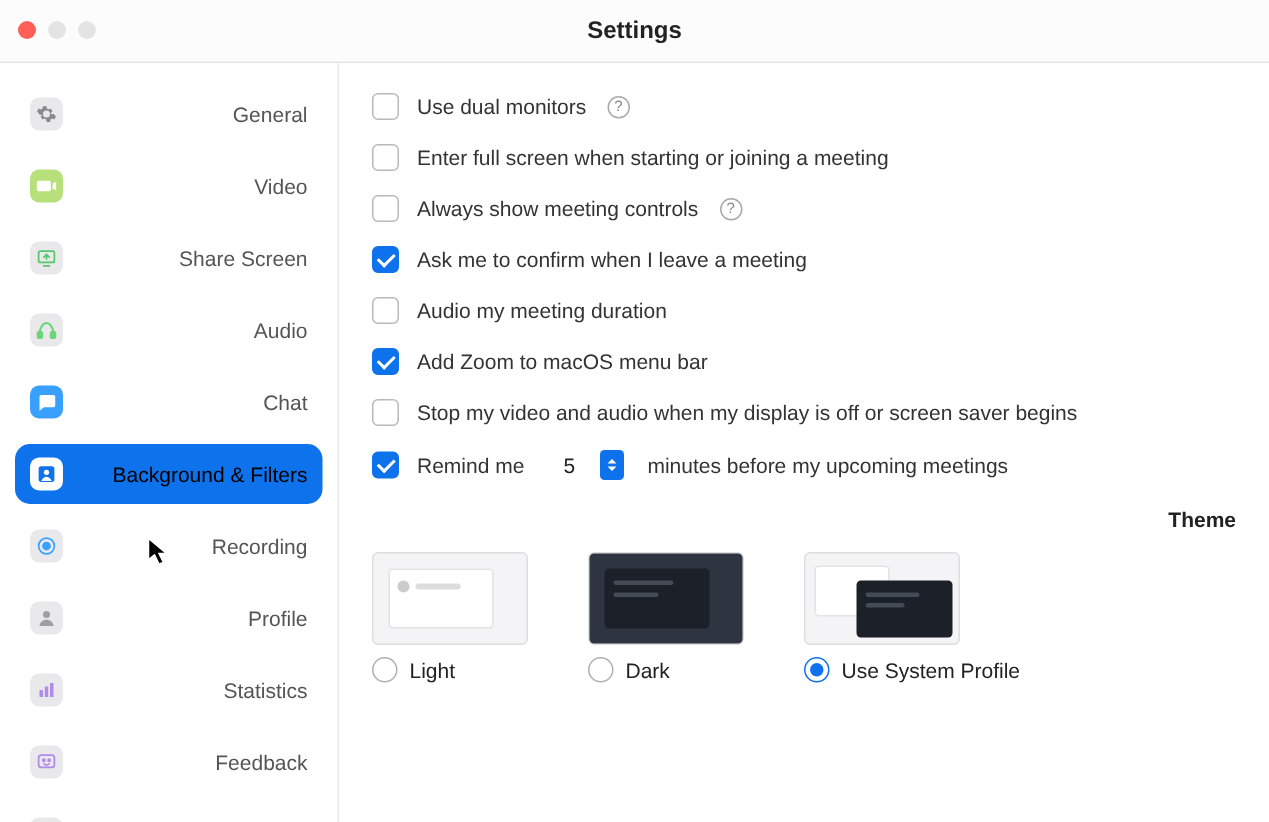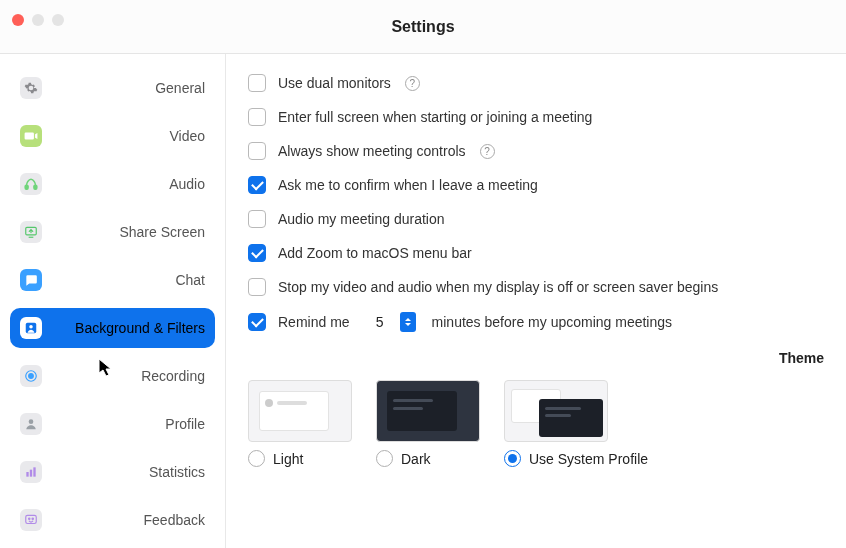--- a/index.html
+++ b/index.html
@@ -6,21 +6,21 @@
     body {
       font-family: -apple-system, BlinkMacSystemFont, "Segoe UI", Helvetica, Arial, sans-serif;
       font-size: 14px;
       color: #222;
       background: #fff;
       width: 846px;
       height: 548px;
       overflow: hidden;
     }
     .titlebar {
-      height: 54px;
+      height: 42px;
       display: flex;
       align-items: center;
       border-bottom: 1px solid #e5e5e5;
       position: relative;
       background: #fcfcfc;
     }
     .traffic-lights {
       position: absolute;
       left: 12px;
       top: 14px;
@@ -151,21 +151,21 @@
     .stepper-btn::before { border-bottom: 3px solid #fff; }
     .stepper-btn::after { border-top: 3px solid #fff; }
     .section-label {
       font-weight: 700;
       margin: 18px 0 14px;
       color: #222;
       text-align: right;
     }
     .themes {
       display: flex;
-      gap: 24px;
+      gap: 40px;
       align-items: flex-start;
     }
     .theme {
       display: flex;
       flex-direction: column;
       align-items: flex-start;
       gap: 8px;
     }
     .theme-thumb {
       width: 104px;
@@ -231,38 +231,38 @@
       </div>
       <div class="side-item">
         <div class="side-icon" style="background: rgb(183, 224, 123); color: rgb(255, 255, 255);">
           <svg viewBox="0 0 24 24" fill="currentColor">
             <path d="M3 6h12a2 2 0 012 2v8a2 2 0 01-2 2H3a2 2 0 01-2-2V8a2 2 0 012-2zm16 3l4-2v10l-4-2V9z"></path>
           </svg>
         </div>
         <span>Video</span>
       </div>
       <div class="side-item">
+        <div class="side-icon" style="background: rgb(233, 233, 236); color: rgb(85, 199, 107);">
+          <svg viewBox="0 0 24 24" fill="none" stroke="currentColor" stroke-width="2">
+            <rect x="3" y="4" width="18" height="13" rx="2"></rect>
+            <path d="M12 8v5M9 11l3-3 3 3" stroke-linecap="round"></path>
+            <path d="M8 21h8"></path>
+          </svg>
+        </div>
+        <span>Share Screen</span>
+      </div>
+      <div class="side-item">
         <div class="side-icon" style="background: rgb(233, 233, 236); color: rgb(111, 212, 122);">
           <svg viewBox="0 0 24 24" fill="none" stroke="currentColor" stroke-width="2.5">
             <path d="M4 16c0-6 4-12 8-12s8 6 8 12"></path>
             <rect x="2" y="14" width="5" height="7" rx="2" fill="currentColor"></rect>
             <rect x="17" y="14" width="5" height="7" rx="2" fill="currentColor"></rect>
           </svg>
         </div>
         <span>Audio</span>
-      </div>
-      <div class="side-item">
-        <div class="side-icon" style="background: rgb(233, 233, 236); color: rgb(85, 199, 107);">
-          <svg viewBox="0 0 24 24" fill="none" stroke="currentColor" stroke-width="2">
-            <rect x="3" y="4" width="18" height="13" rx="2"></rect>
-            <path d="M12 8v5M9 11l3-3 3 3" stroke-linecap="round"></path>
-            <path d="M8 21h8"></path>
-          </svg>
-        </div>
-        <span>Share Screen</span>
       </div>
       <div class="side-item">
         <div class="side-icon" style="background: rgb(58, 160, 255); color: rgb(255, 255, 255);">
           <svg viewBox="0 0 24 24" fill="currentColor">
             <path d="M4 4h16a2 2 0 012 2v10a2 2 0 01-2 2H9l-5 4V6a2 2 0 012-2z"></path>
           </svg>
         </div>
         <span>Chat</span>
       </div>
       <div class="side-item active">

